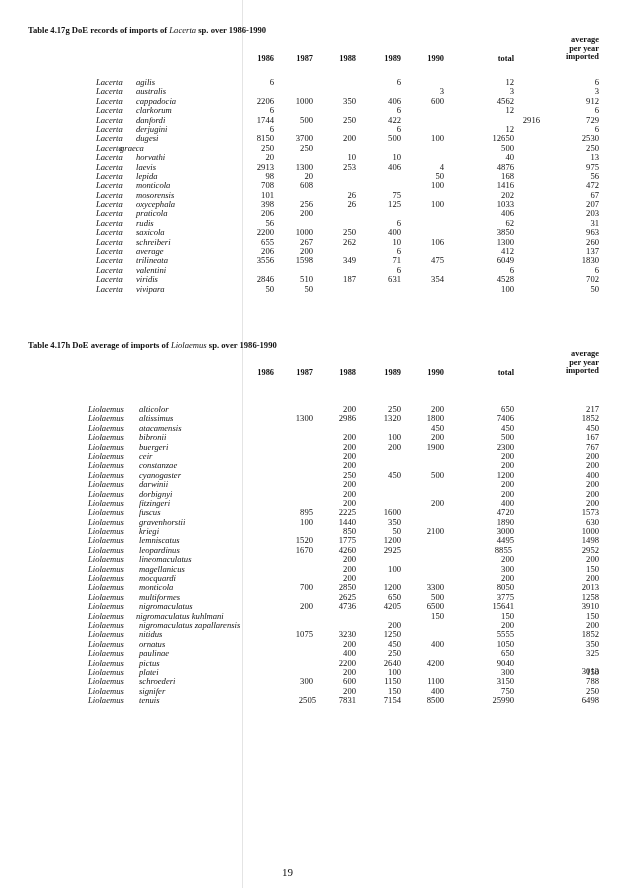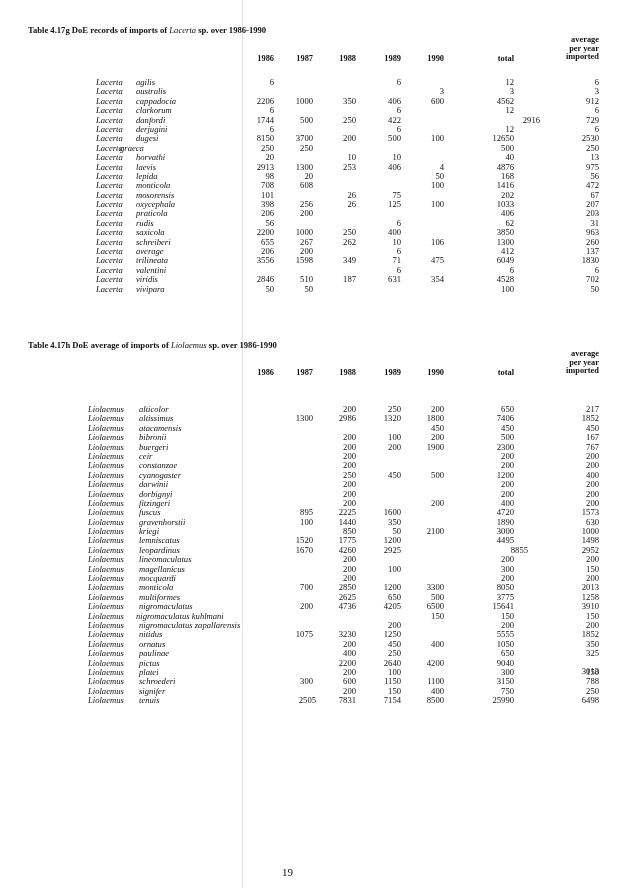--- a/index.html
+++ b/index.html
@@ -477,21 +477,21 @@
       <span class="num" style="left: 559px;">1498</span>
     </div>
     <div class="row">
       <span class="genus" style="left: 88px;">Liolaemus</span>
       <span class="species" style="left: 139px;">leopardinus</span>
       <span class="num" style="left: 234px;"></span>
       <span class="num" style="left: 273px;">1670</span>
       <span class="num" style="left: 316px;">4260</span>
       <span class="num" style="left: 361px;">2925</span>
       <span class="num" style="left: 404px;"></span>
-      <span class="num" style="left: 488px;">8855</span>
+      <span class="num" style="left: 472px;">8855</span>
       <span class="num" style="left: 559px;">2952</span>
     </div>
     <div class="row">
       <span class="genus" style="left: 88px;">Liolaemus</span>
       <span class="species" style="left: 139px;">lineomaculatus</span>
       <span class="num" style="left: 234px;"></span>
       <span class="num" style="left: 273px;"></span>
       <span class="num" style="left: 316px;">200</span>
       <span class="num" style="left: 361px;"></span>
       <span class="num" style="left: 404px;"></span>

